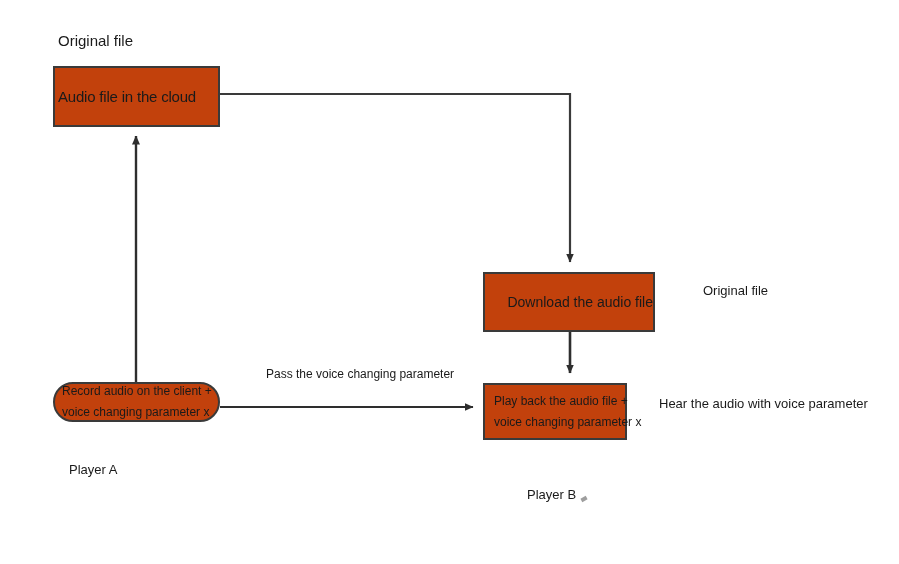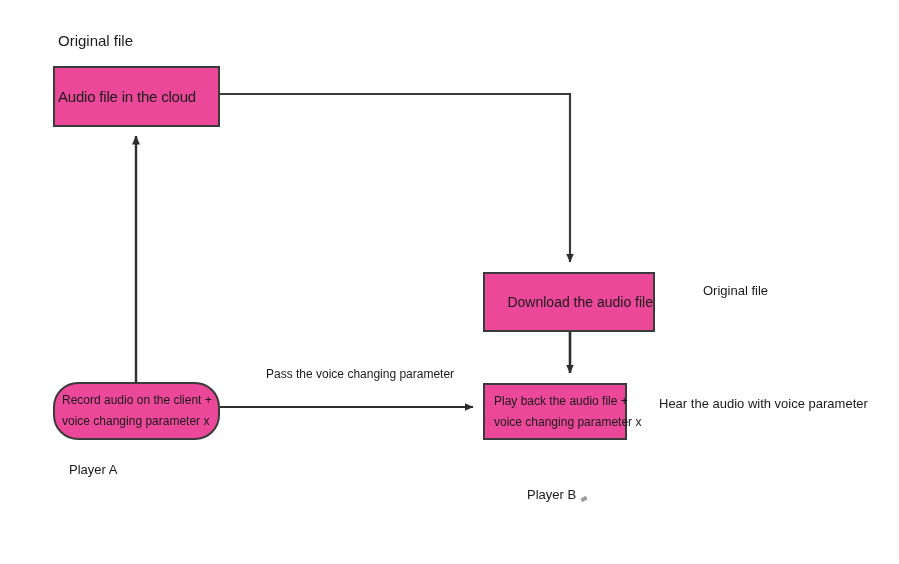--- a/index.html
+++ b/index.html
@@ -13,21 +13,21 @@
     height: 564px;
     background: #ffffff;
     font-family: "Liberation Sans", sans-serif;
     color: #1a1a1a;
     overflow: hidden;
   }
   .node {
     position: absolute;
     box-sizing: border-box;
     border: 2px solid #3a3a3a;
-    background: #ec4899;
+    background: #c2410c;
     display: flex;
     flex-direction: column;
     justify-content: center;
     color: #1a1a1a;
   }
   .node-line {
     white-space: nowrap;
   }
 
   
@@ -42,21 +42,21 @@
     line-height: 18px;
     padding-left: 3px;
     letter-spacing: -0.2px;
   }
 
   
   #node-record {
     left: 53px;
     top: 382px;
     width: 167px;
-    height: 58px;
+    height: 40px;
     padding-left: 7px;
     border-radius: 25px;
   }
   #node-record .node-line {
     font-size: 12px;
     line-height: 21px;
   }
 
   
   #node-download {

